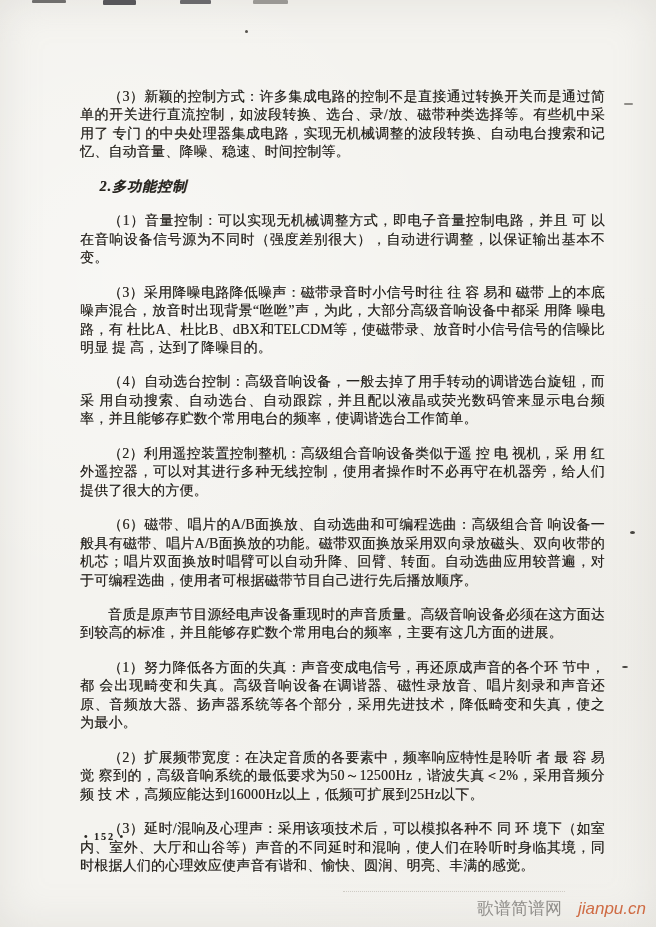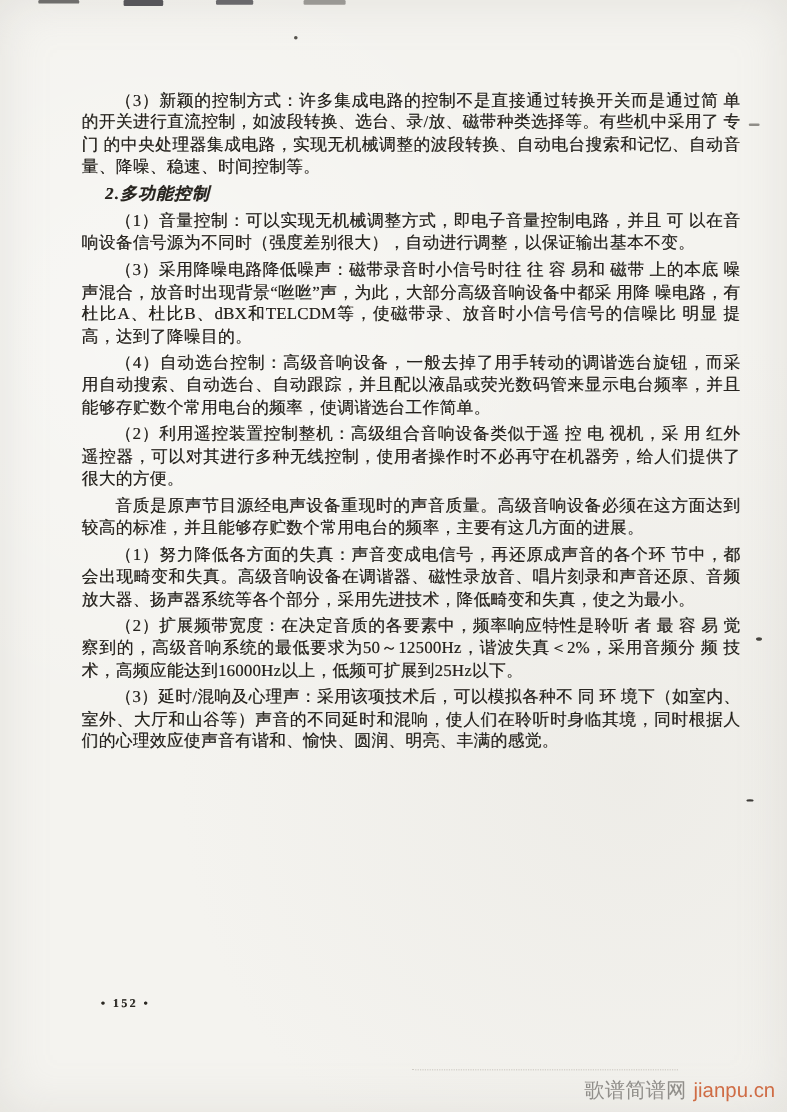--- a/index.html
+++ b/index.html
@@ -36,42 +36,42 @@
     border-top:1px dotted #cfccc5;
   }
   .text-block{
     position:absolute;left:64px;top:72px;width:557px;
     font-size:14px;line-height:18.45px;
     color:#26231e;
     text-align:justify;
     letter-spacing:.2px;
     text-shadow:.3px 0 0 rgba(38,35,30,.55);
   }
-  .text-block p{margin:4px;padding:0;}
+  .text-block p{margin:16px;padding:0;}
   .para{text-indent:2em;}
   .heading{
     text-indent:1.4em;
     font-style:italic;
     font-weight:bold;
     letter-spacing:1px;
   }
   .page-number{
     position:absolute;left:84px;top:831px;
     font-size:10px;font-weight:bold;color:#2a2722;
     letter-spacing:2px;
     text-shadow:.3px 0 0 rgba(38,35,30,.5);
   }
   .watermark{
     position:absolute;right:10px;top:897px;
     font-size:17px;
     font-family:"Liberation Sans", sans-serif;
     white-space:nowrap;
   }
   .wm-name{color:#908e8a;}
-  .wm-url{color:#cf6c45;margin-left:6px;}
+  .wm-url{color:#cf6c45;margin-left:16px;font-style:italic;}
 </style>
 </head>
 <body>
 
 <div class="page">
 
   <div class="scan-mark m1"></div>
   <div class="scan-mark m2"></div>
   <div class="scan-mark m3"></div>
   <div class="scan-mark m4"></div>
@@ -82,20 +82,21 @@
   <div class="speck s4"></div>
   <div class="faint-line"></div>
 
   <main class="text-block">
       <p class="para">（3）新颖的控制方式：许多集成电路的控制不是直接通过转换开关而是通过简 单的开关进行直流控制，如波段转换、选台、录/放、磁带种类选择等。有些机中采用了 专门 的中央处理器集成电路，实现无机械调整的波段转换、自动电台搜索和记忆、自动音量、降噪、稳速、时间控制等。</p>
       <p class="heading">2.多功能控制</p>
       <p class="para">（1）音量控制：可以实现无机械调整方式，即电子音量控制电路，并且 可 以在音响设备信号源为不同时（强度差别很大），自动进行调整，以保证输出基本不变。</p>
       <p class="para">（3）采用降噪电路降低噪声：磁带录音时小信号时往 往 容 易和 磁带 上的本底 噪声混合，放音时出现背景“咝咝”声，为此，大部分高级音响设备中都采 用降 噪电路，有 杜比A、杜比B、dBX和TELCDM等，使磁带录、放音时小信号信号的信噪比 明显 提 高，达到了降噪目的。</p>
       <p class="para">（4）自动选台控制：高级音响设备，一般去掉了用手转动的调谐选台旋钮，而采 用自动搜索、自动选台、自动跟踪，并且配以液晶或荧光数码管来显示电台频率，并且能够存贮数个常用电台的频率，使调谐选台工作简单。</p>
       <p class="para">（2）利用遥控装置控制整机：高级组合音响设备类似于遥 控 电 视机，采 用 红外遥控器，可以对其进行多种无线控制，使用者操作时不必再守在机器旁，给人们提供了很大的方便。</p>
+      <p class="para">（6）磁带、唱片的A/B面换放、自动选曲和可编程选曲：高级组合音 响设备一 般具有磁带、唱片A/B面换放的功能。磁带双面换放采用双向录放磁头、双向收带的机芯；唱片双面换放时唱臂可以自动升降、回臂、转面。自动选曲应用较普遍，对于可编程选曲，使用者可根据磁带节目自己进行先后播放顺序。</p>
       <p class="para">音质是原声节目源经电声设备重现时的声音质量。高级音响设备必须在这方面达到较高的标准，并且能够存贮数个常用电台的频率，主要有这几方面的进展。</p>
       <p class="para">（1）努力降低各方面的失真：声音变成电信号，再还原成声音的各个环 节中，都 会出现畸变和失真。高级音响设备在调谐器、磁性录放音、唱片刻录和声音还原、音频放大器、扬声器系统等各个部分，采用先进技术，降低畸变和失真，使之为最小。</p>
       <p class="para">（2）扩展频带宽度：在决定音质的各要素中，频率响应特性是聆听 者 最 容 易 觉 察到的，高级音响系统的最低要求为50～12500Hz，谐波失真＜2%，采用音频分 频 技 术，高频应能达到16000Hz以上，低频可扩展到25Hz以下。</p>
       <p class="para">（3）延时/混响及心理声：采用该项技术后，可以模拟各种不 同 环 境下（如室内、室外、大厅和山谷等）声音的不同延时和混响，使人们在聆听时身临其境，同时根据人们的心理效应使声音有谐和、愉快、圆润、明亮、丰满的感觉。</p>
     </main>
 
   <div class="page-number">• 152 •</div>
 
   <div class="watermark">
     <span class="wm-name">歌谱简谱网</span><span class="wm-url">jianpu.cn</span>

